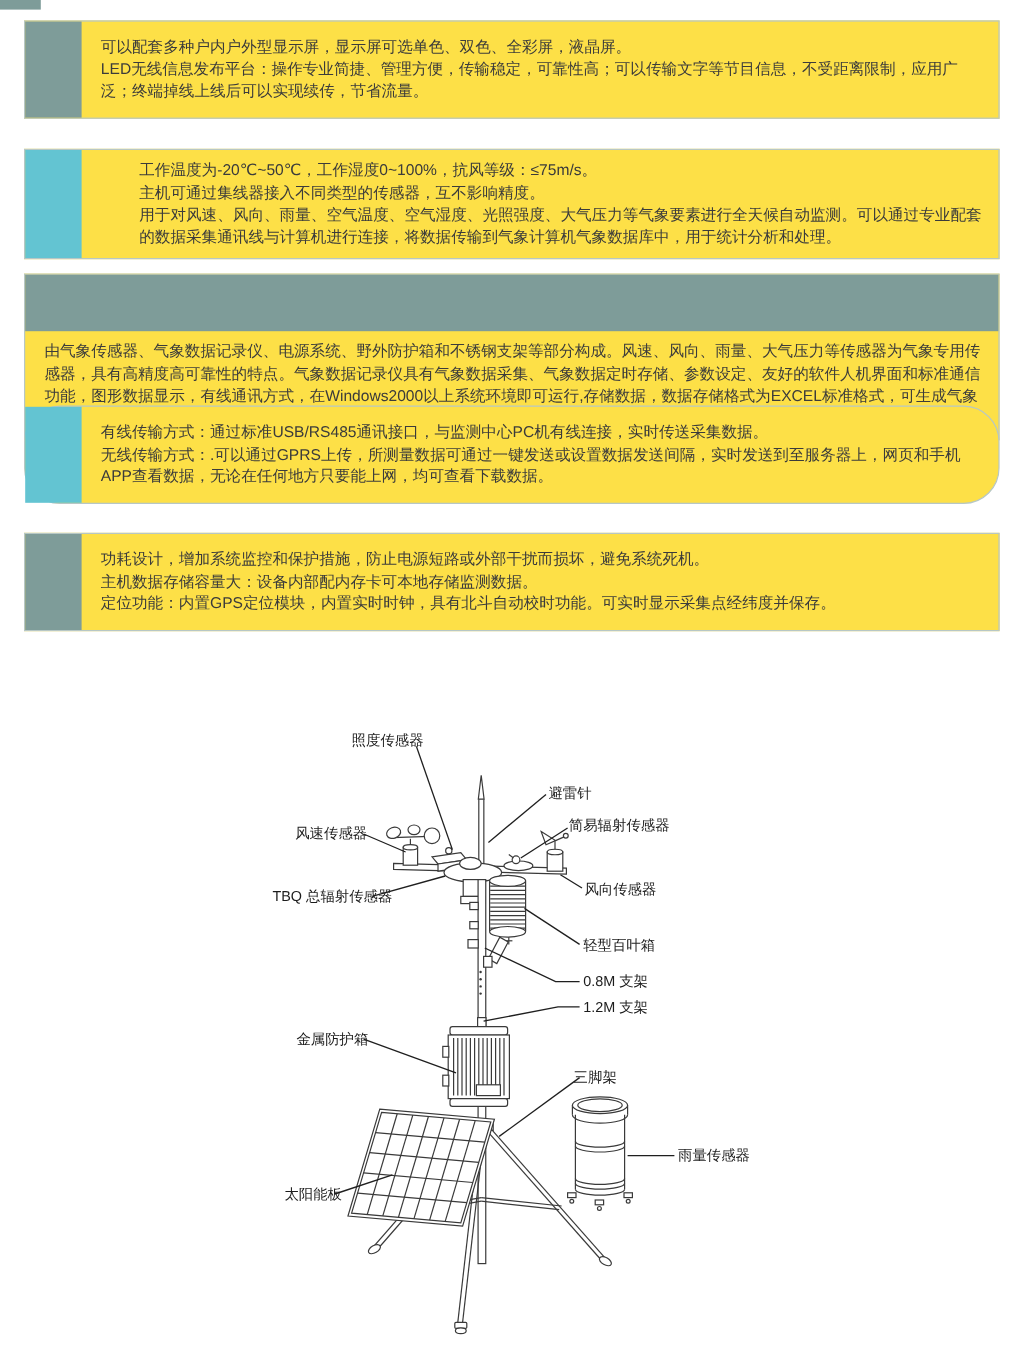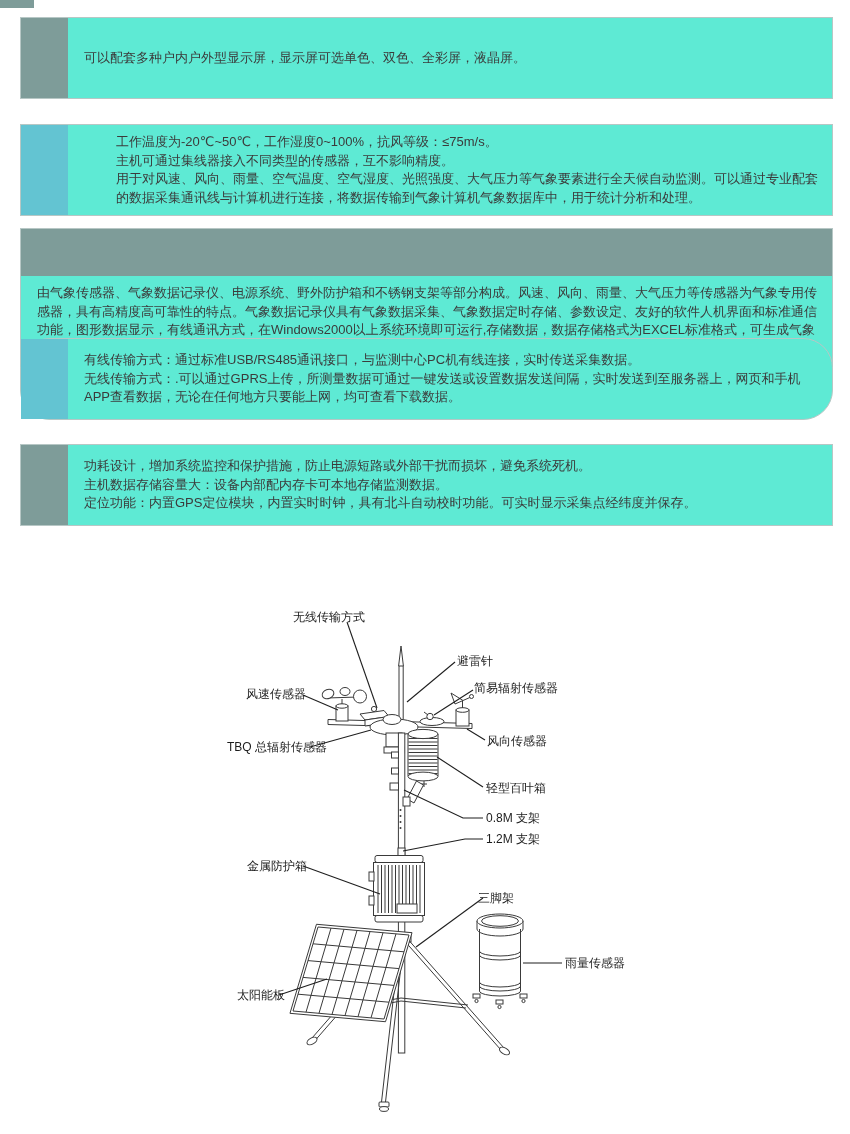--- a/index.html
+++ b/index.html
@@ -3,21 +3,21 @@
 <meta charset="utf-8">
 <style>
   html,body{margin:0;padding:0;}
   body{
     width:850px;height:1134px;position:relative;background:#ffffff;
     font-family:"Liberation Sans","DejaVu Sans",sans-serif;overflow:hidden;
   }
   .top-sliver{position:absolute;left:0;top:0;width:34px;height:8px;}
   .info-block{
     position:absolute;left:20px;width:813px;min-height:82px;
-    display:flex;background:#5eead4;border:1px solid var(--box-border,#b7c7c5);
+    display:flex;background:#fde047;border:1px solid var(--box-border,#b7c7c5);
     box-sizing:border-box;
   }
   .accent-cell{flex:0 0 47px;}
   .block-content{
     flex:1;padding:8px 14px 8px 16px;display:flex;flex-direction:column;justify-content:center;
     font-size:13px;line-height:18.5px;color:var(--text,#3b3b3b);
   }
   .block-content p{margin:0;}
   .dlabel{
     position:absolute;font-size:12px;line-height:14px;color:#1c1c1c;white-space:nowrap;
@@ -33,20 +33,21 @@
 </head>
 <body>
 
 <div class="top-sliver" style="background: rgb(126, 156, 153);"></div>
 
 <div id="blocks">
   <div class="info-block" style="top: 17px;">
     <div class="accent-cell" style="background: rgb(126, 156, 153);"></div>
     <div class="block-content">
         <p>可以配套多种户内户外型显示屏，显示屏可选单色、双色、全彩屏，液晶屏。</p>
+        <p>LED无线信息发布平台：操作专业简捷、管理方便，传输稳定，可靠性高；可以传输文字等节目信息，不受距离限制，应用广泛；终端掉线上线后可以实现续传，节省流量。</p>
       </div>
   </div>
 
   <div class="info-block" style="top: 124px; gap: 32px;">
     <div class="accent-cell" style="background: rgb(99, 196, 210);"></div>
     <div class="block-content">
         <p>工作温度为-20℃~50℃，工作湿度0~100%，抗风等级：≤75m/s。</p>
         <p>主机可通过集线器接入不同类型的传感器，互不影响精度。</p>
         <p>用于对风速、风向、雨量、空气温度、空气湿度、光照强度、大气压力等气象要素进行全天候自动监测。可以通过专业配套的数据采集通讯线与计算机进行连接，将数据传输到气象计算机气象数据库中，用于统计分析和处理。</p>
       </div>
@@ -230,21 +231,21 @@
     <polyline class="leader" points="483,818 463,818 404,790"></polyline>
     <polyline class="leader" points="483,839 465,839 403,851"></polyline>
     <line class="leader" x1="303" y1="866" x2="380" y2="894"></line>
     <line class="leader" x1="483" y1="898" x2="416" y2="947"></line>
     <line class="leader" x1="523" y1="963" x2="562" y2="963"></line>
     <line class="leader" x1="279" y1="995" x2="327" y2="979"></line>
   </g>
 </svg>
 
 <div id="diagram-labels">
-  <div class="dlabel" style="left: 293px; top: 610px;">无线传输方式</div>
+  <div class="dlabel" style="left: 293px; top: 610px;">照度传感器</div>
 
   <div class="dlabel" style="left: 457px; top: 654px;">避雷针</div>
 
   <div class="dlabel" style="left: 246px; top: 687px;">风速传感器</div>
 
   <div class="dlabel" style="left: 474px; top: 681px;">简易辐射传感器</div>
 
   <div class="dlabel" style="left: 227px; top: 740px;">TBQ 总辐射传感器</div>
 
   <div class="dlabel" style="left: 487px; top: 734px;">风向传感器</div>

